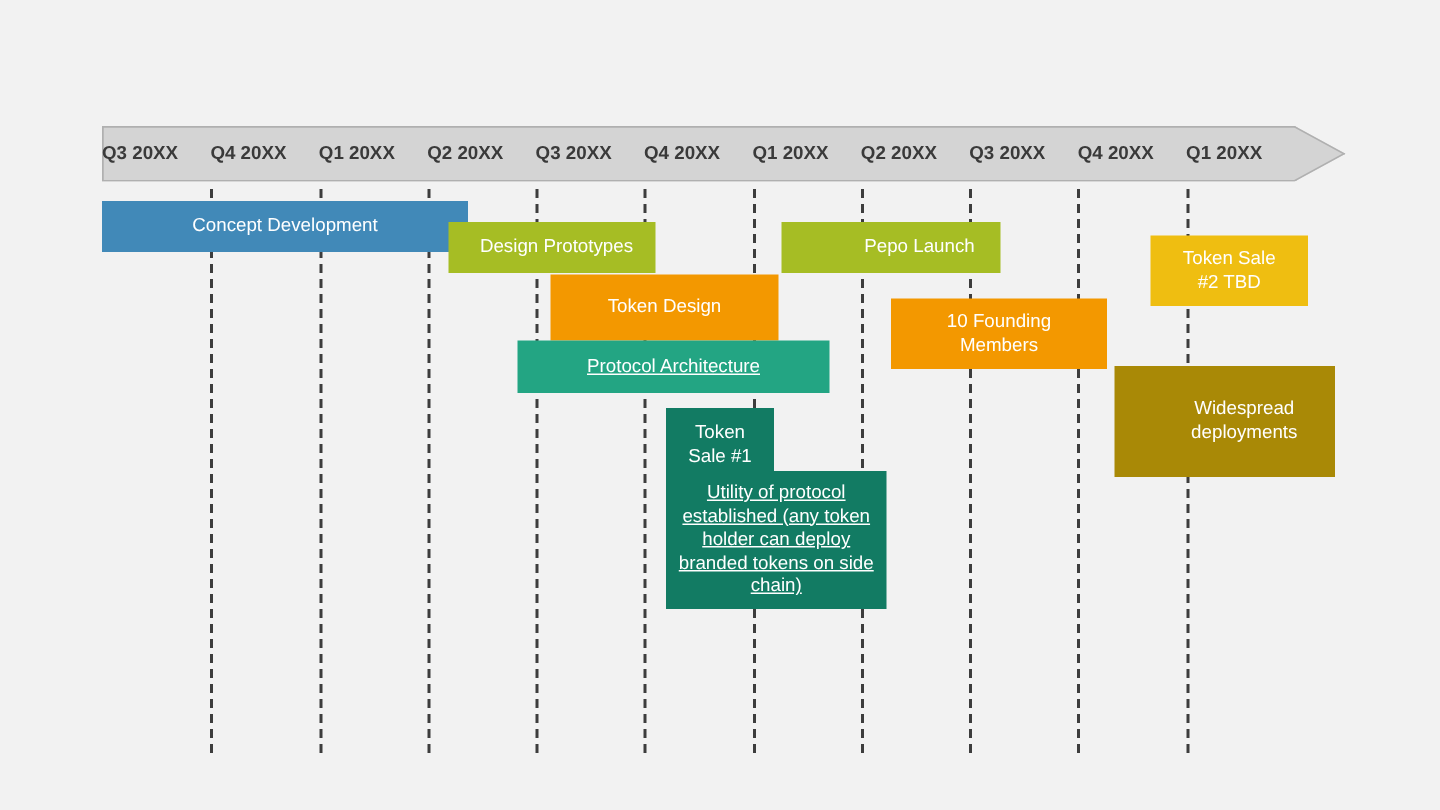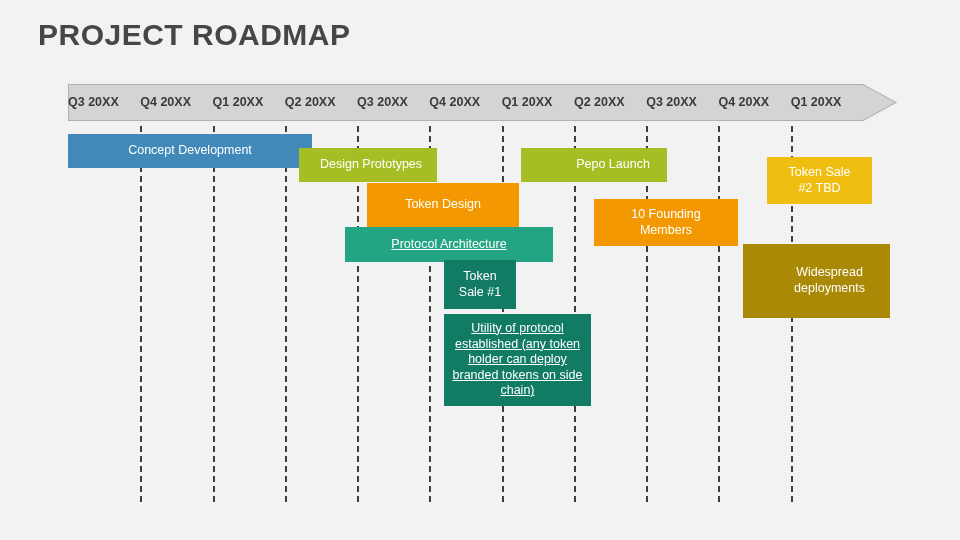--- a/index.html
+++ b/index.html
@@ -102,21 +102,20 @@
   .task-bar .task-label {
     display: block;
     width: 100%;
   }
 </style>
 </head>
 <body>
 
 <div id="slide">
 
-  <div id="page-title">PROJECT ROADMAP</div>
 
   <div id="timeline-header">
     <div id="timeline-arrow-shape"></div>
     <svg id="timeline-arrow-outline" viewBox="0 0 829 37">
       <polygon points="0.5,0.5 795,0.5 828,18.5 795,36.5 0.5,36.5" fill="none" stroke="#B0B0B0" stroke-width="1"></polygon>
     </svg>
     <div id="quarter-labels">
         <div class="quarter-cell" style="left: 0px; width: 72.2727px;">Q3 20XX</div>
         <div class="quarter-cell" style="left: 72.2727px; width: 72.2727px;">Q4 20XX</div>
         <div class="quarter-cell" style="left: 144.545px; width: 72.2727px;">Q1 20XX</div>
@@ -162,21 +161,21 @@
       </div>
       <div class="task-bar" style="left: 345px; top: 227px; width: 208px; height: 35px; background: rgb(35, 165, 131); text-decoration: underline;">
         <span class="task-label">Protocol Architecture</span>
       </div>
       <div class="task-bar" style="left: 594px; top: 199px; width: 144px; height: 47px; background: rgb(243, 152, 0);">
         <span class="task-label">10 Founding<br>Members</span>
       </div>
       <div class="task-bar" style="left: 743px; top: 244px; width: 147px; height: 74px; background: rgb(169, 137, 6); padding-left: 32px;">
         <span class="task-label">Widespread<br>deployments</span>
       </div>
-      <div class="task-bar" style="left: 444px; top: 260px; width: 72px; height: 49px; background: rgb(18, 123, 99);">
+      <div class="task-bar" style="left: 444px; top: 272px; width: 72px; height: 49px; background: rgb(18, 123, 99);">
         <span class="task-label">Token<br>Sale #1</span>
       </div>
       <div class="task-bar" style="left: 444px; top: 314px; width: 147px; height: 92px; background: rgb(18, 123, 99); text-decoration: underline;">
         <span class="task-label">Utility of protocol established (any token holder can deploy branded tokens on side chain)</span>
       </div>
     </div>
 
 </div>
 
 </body></html>

